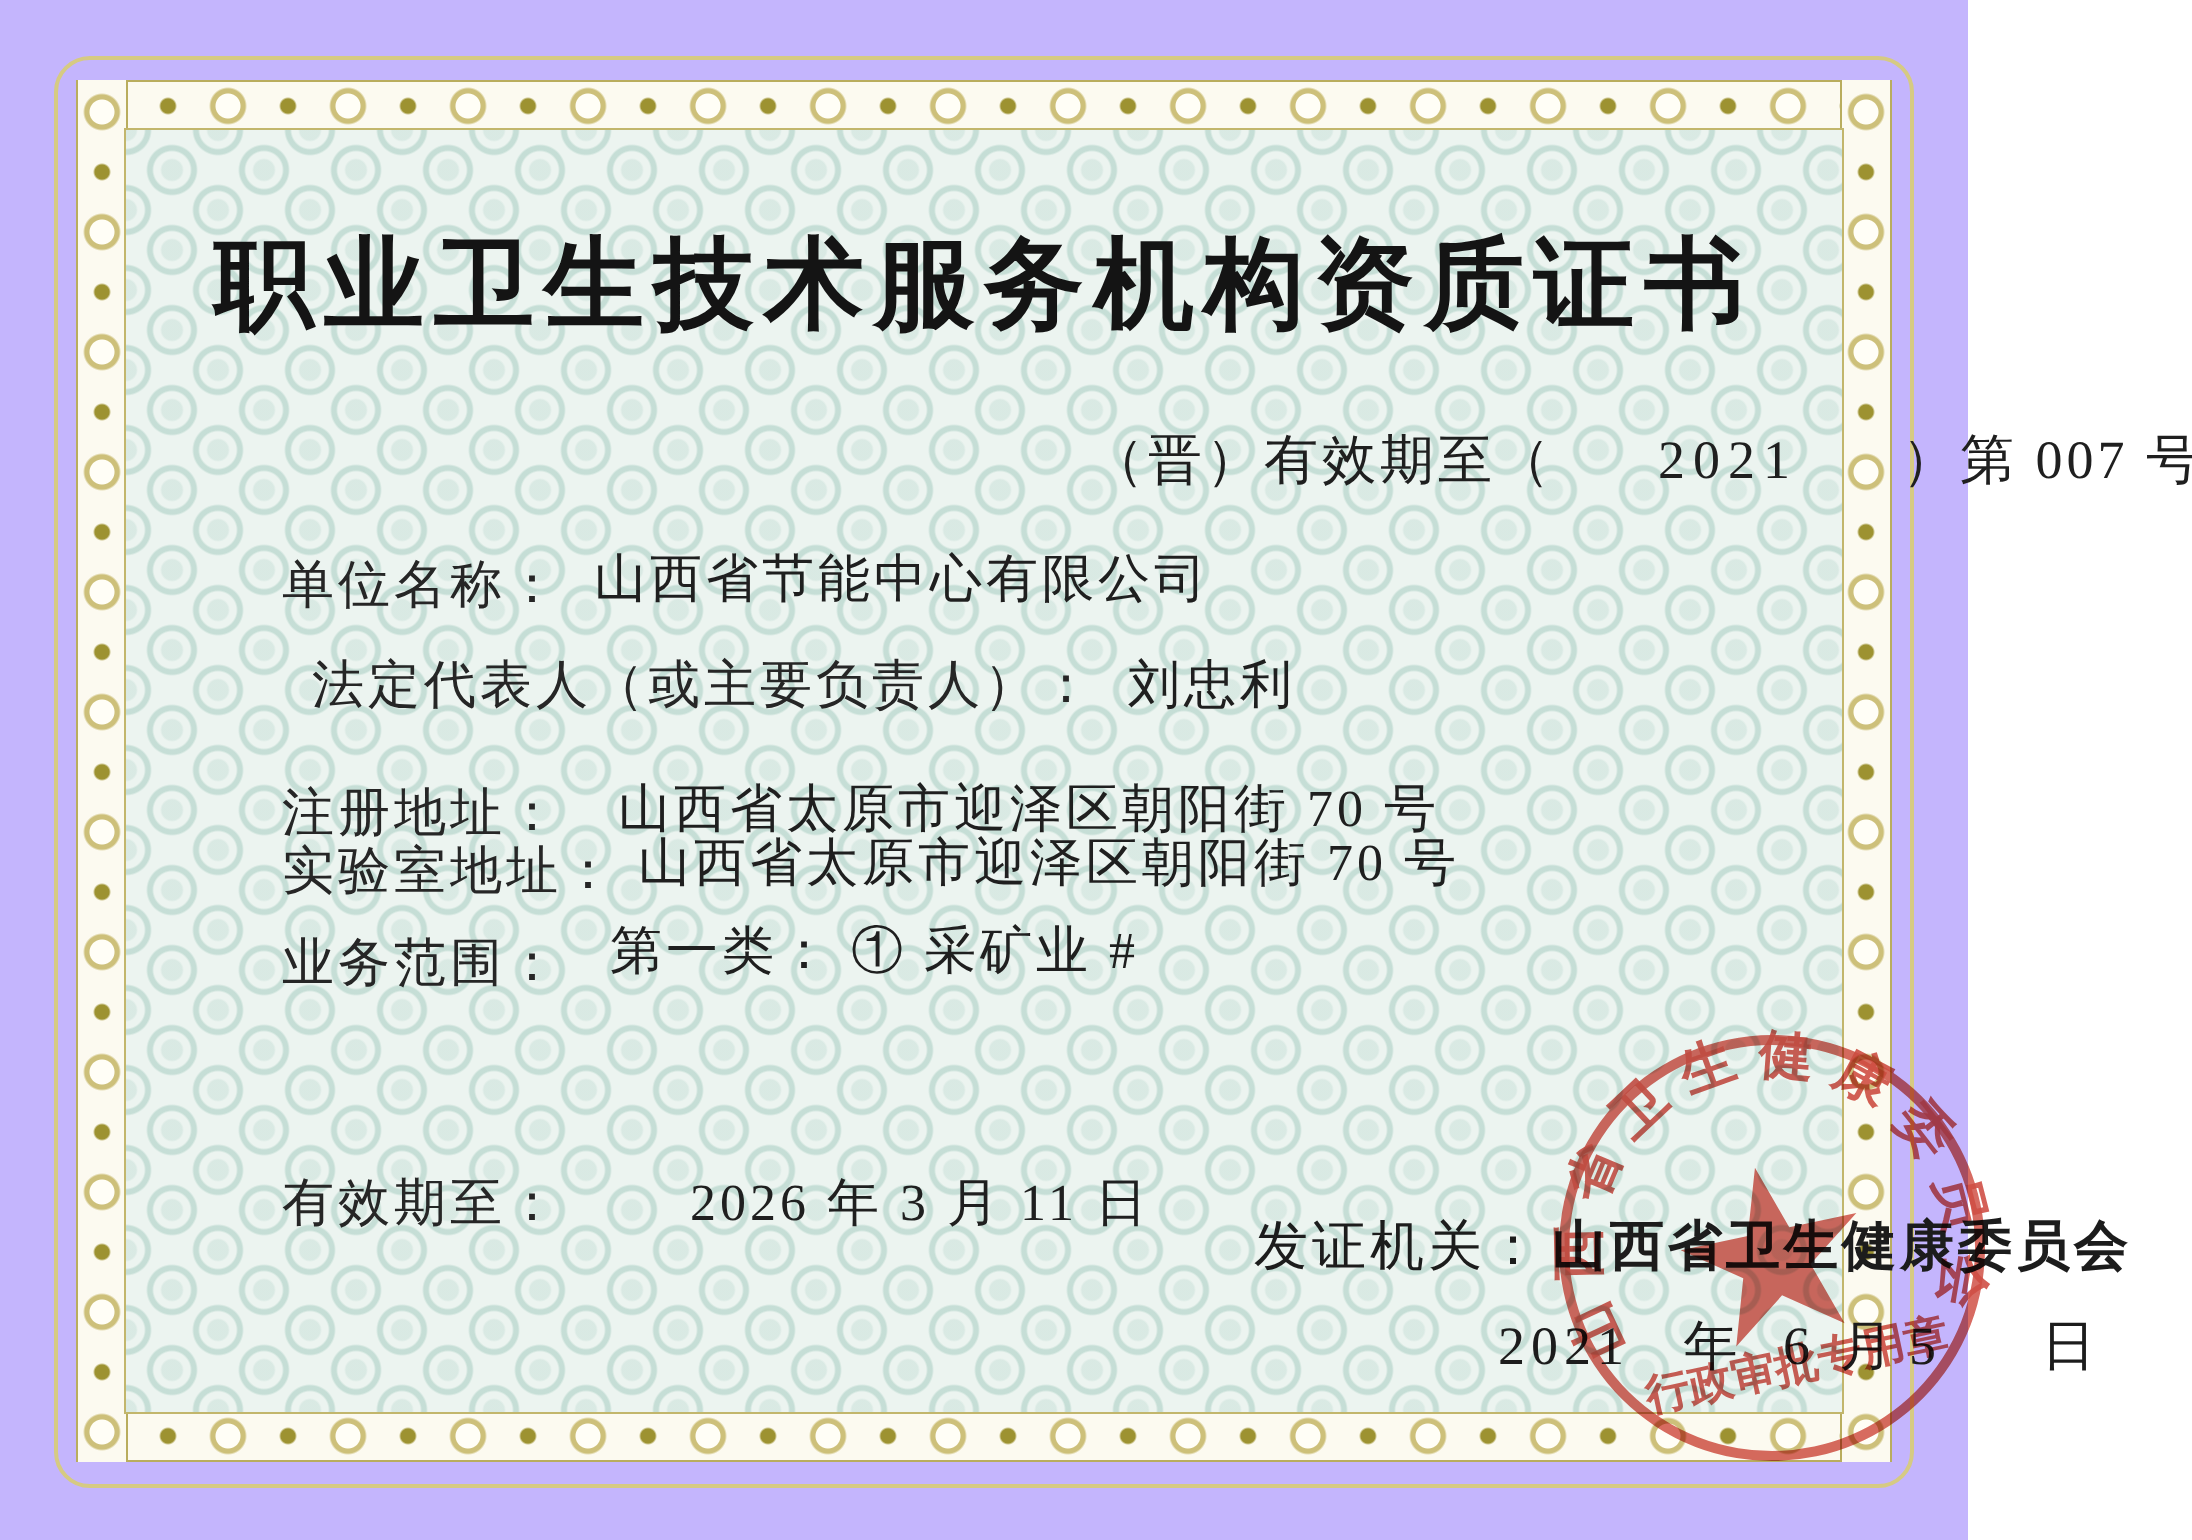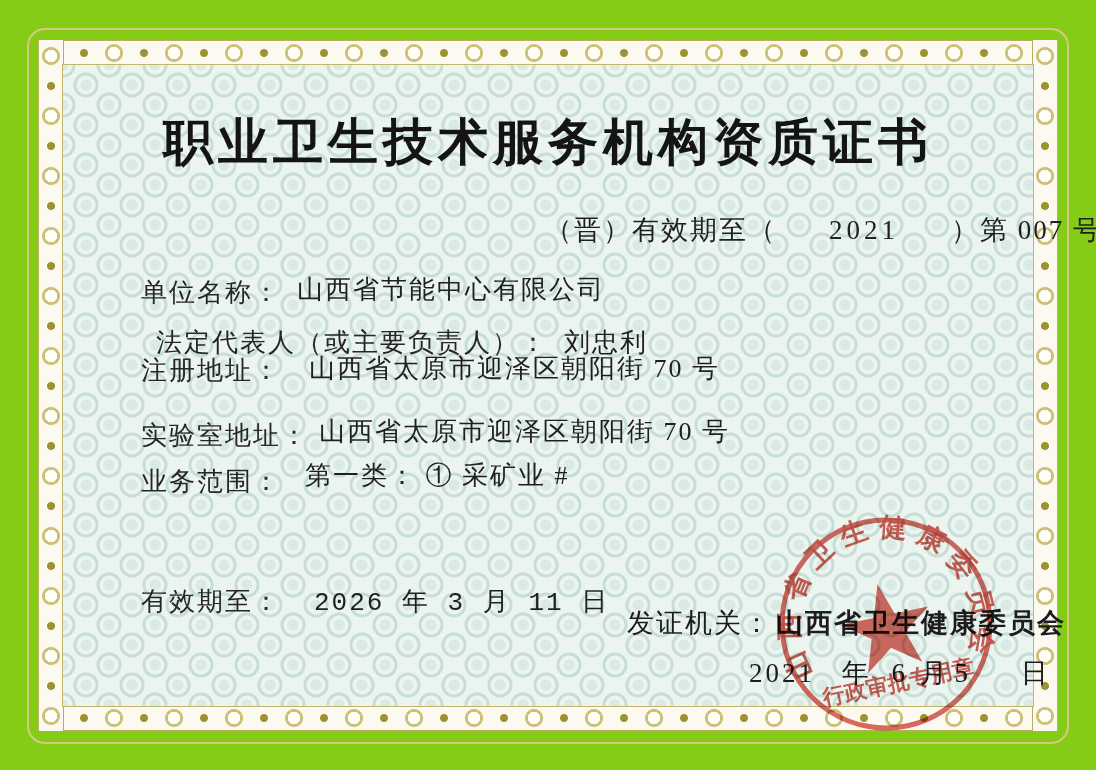--- a/index.html
+++ b/index.html
@@ -3,21 +3,21 @@
 <meta charset="utf-8">
 <style>
   html,body{margin:0;padding:0;}
   body{
     width:1096px;height:770px;
     background:#ffffff;
     font-family:"Liberation Serif","DejaVu Serif",serif;
     position:relative;
     overflow:hidden;
   }
-  .cert{position:absolute;left:0;top:0;width:1096px;height:770px;background:#84cc16;}
+  .cert{position:absolute;left:0;top:0;width:984px;height:770px;background:#c4b5fd;}
 
   
   .outer-line{
     position:absolute;left:27px;top:28px;right:27px;bottom:26px;
     border:2px solid #d6ca83;border-radius:18px;
   }
   .band{position:absolute;background-color:#fcfaf0;}
   .band.h{
     left:38px;right:38px;height:24px;
     border-top:1px solid #b9ad5e;border-bottom:1px solid #b9ad5e;
@@ -66,26 +66,26 @@
   }
   .cert-no .year{display:inline-block;margin:0 52px;letter-spacing:4px;}
 
   .field{
     position:absolute;left:78px;
     font-size:26px;color:#262626;letter-spacing:2px;white-space:nowrap;
   }
   .field .value{margin-left:16px;color:#1f1f1f;}
   .f0{top:210px;text-align:center;} .f0 .value{position:relative;top:-3px;}
   .f1{top:260px;margin-left:15px;}
-  .f2{top:288px;} .f2 .value{margin-left:28px;position:relative;top:-2px;}
+  .f2{top:324px;} .f2 .value{margin-left:28px;position:relative;top:-2px;}
   .f3{top:353px;} .f3 .value{margin-left:10px;position:relative;top:-4px;}
   .f4{top:399px;} .f4 .value{margin-left:24px;position:relative;top:-6px;}
 
   .validity{top:519px;}
-  .validity .value{margin-left:33px;font-family:Liberation Mono, monospace;}
+  .validity .value{margin-left:64px;}
 
   .issuer{
     position:absolute;top:540px;left:564px;
     font-size:27px;color:#1c1c1c;letter-spacing:2px;white-space:nowrap;
   }
   .issuer .value{margin-left:4px;font-weight:600;}
 
   .issue-date{
     position:absolute;top:590px;left:686px;
     font-size:27px;color:#1c1c1c;white-space:nowrap;

